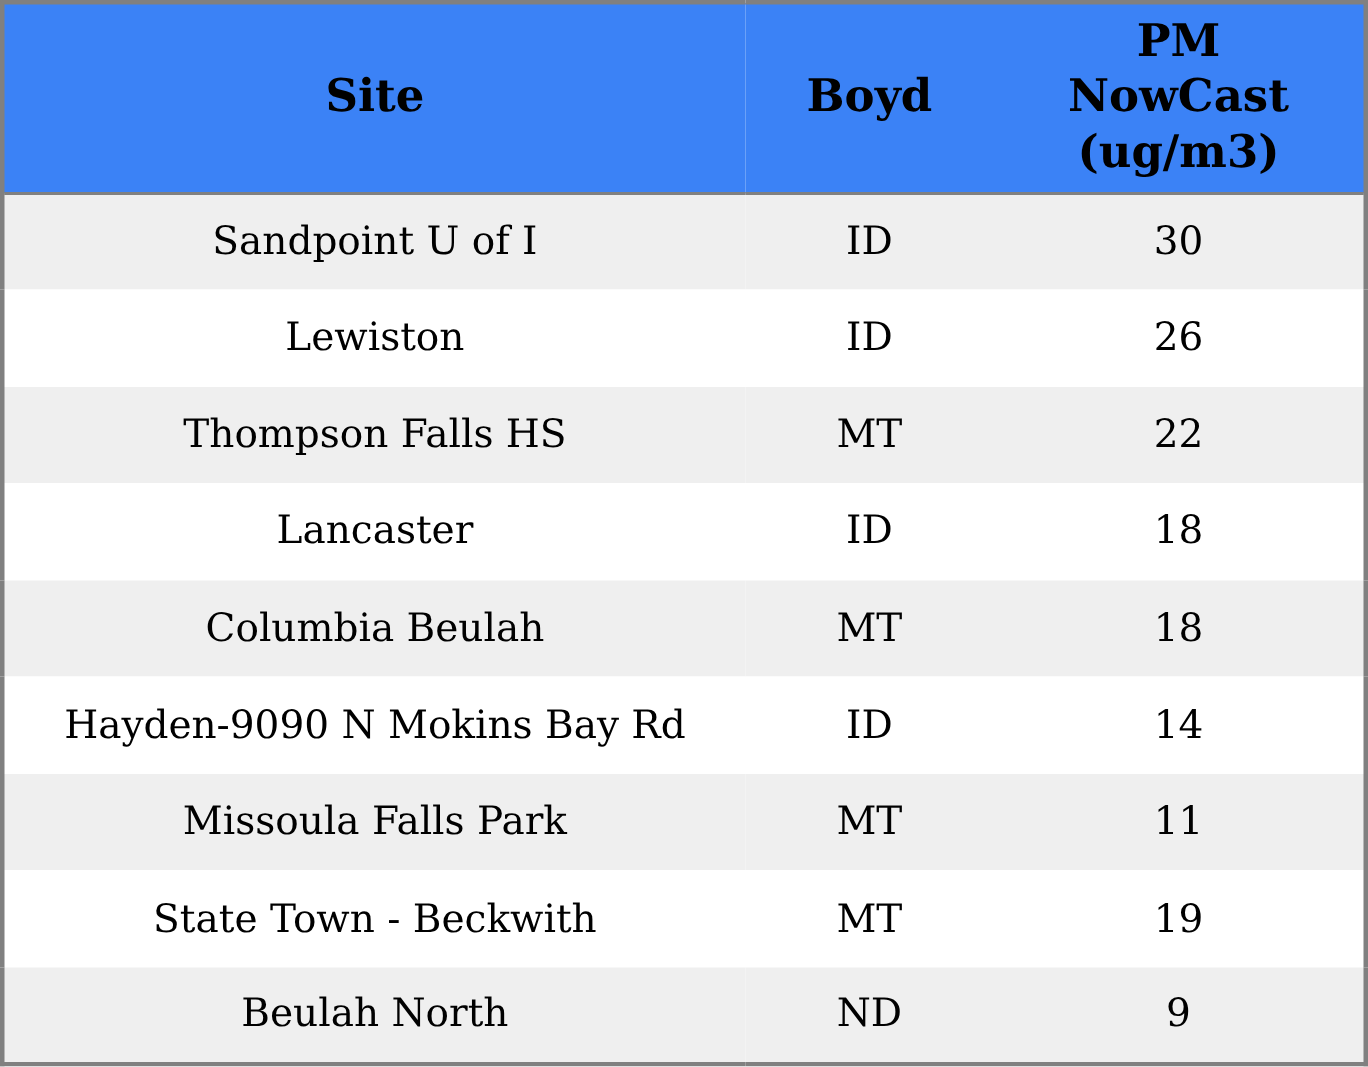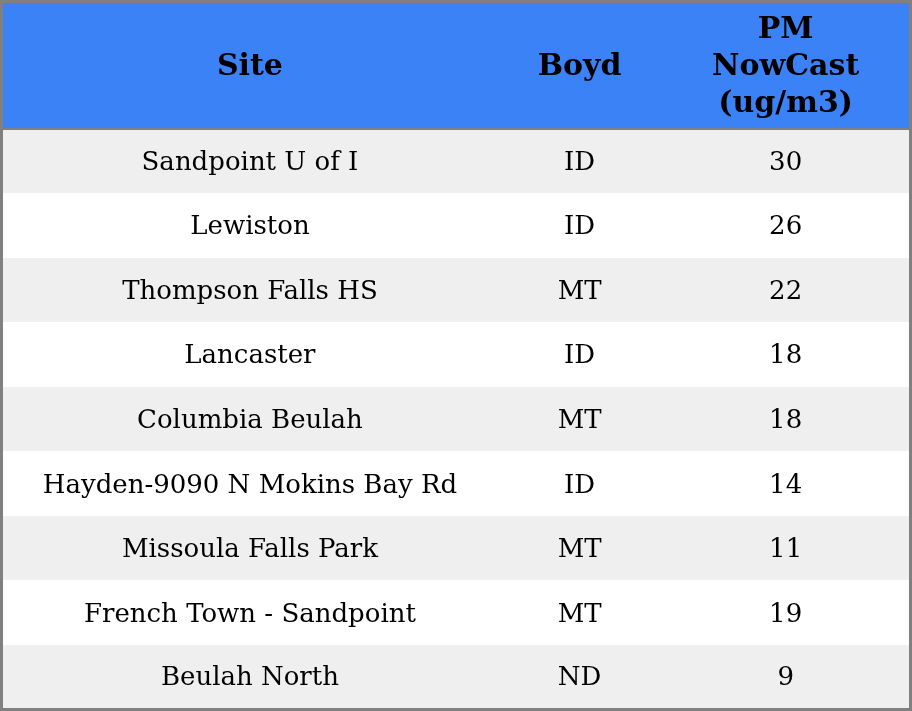--- a/index.html
+++ b/index.html
@@ -96,21 +96,21 @@
       <td>Hayden-9090 N Mokins Bay Rd</td>
       <td>ID</td>
       <td>14</td>
     </tr>
     <tr>
       <td>Missoula Falls Park</td>
       <td>MT</td>
       <td>11</td>
     </tr>
     <tr>
-      <td>French Town - Sandpoint</td>
+      <td>State Town - Beckwith</td>
       <td>MT</td>
       <td>19</td>
     </tr>
     <tr>
       <td>Beulah North</td>
       <td>ND</td>
       <td>9</td>
     </tr>
   </tbody>
 </table>

